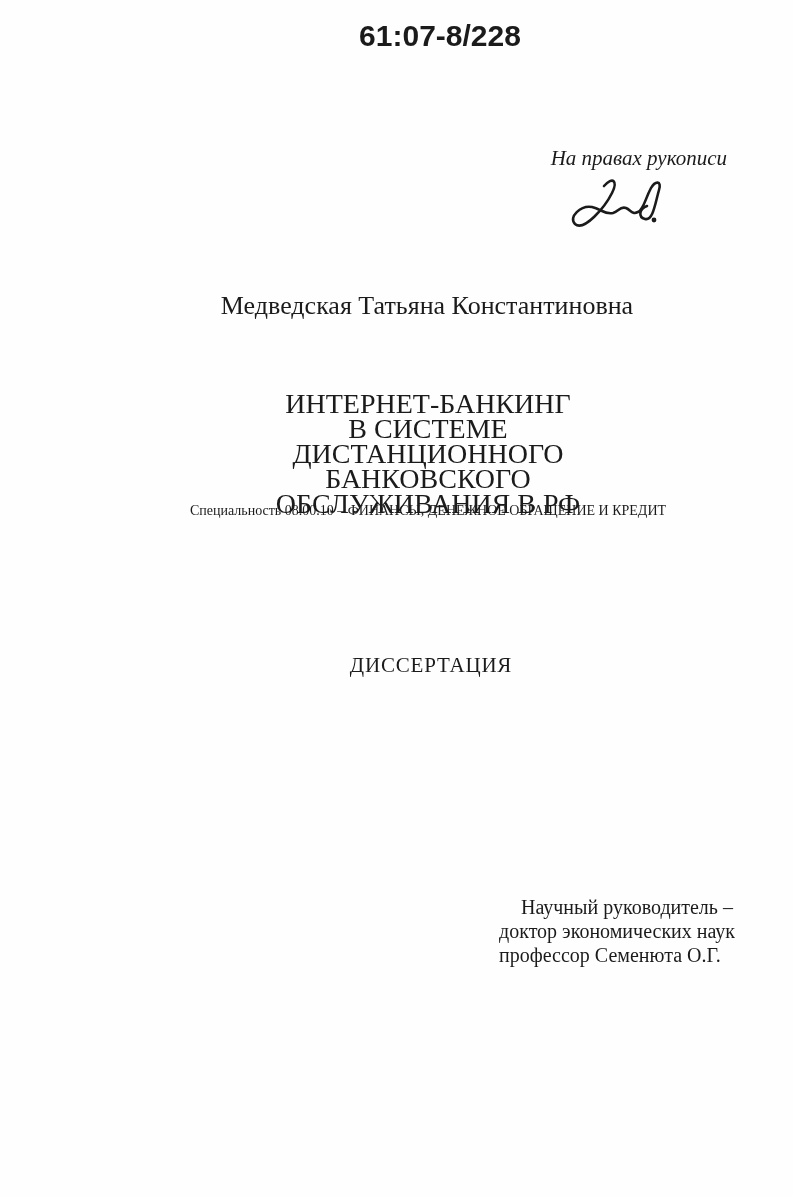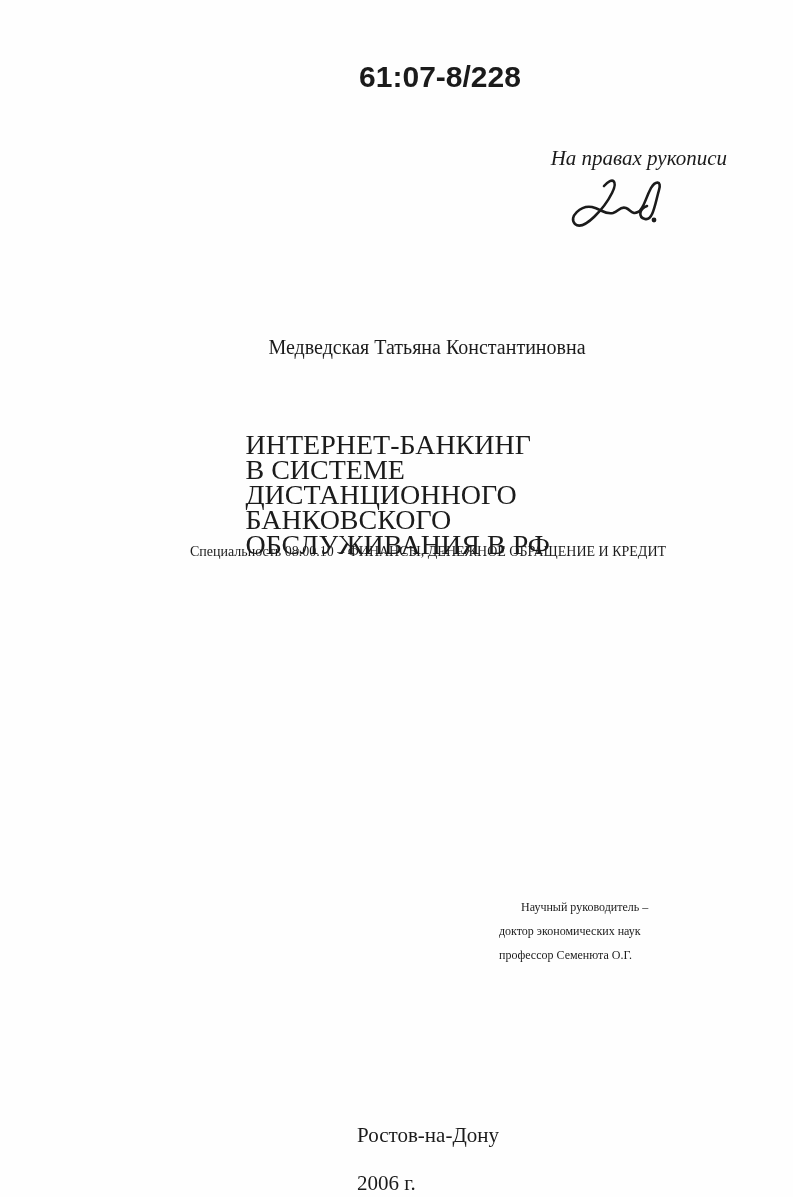--- a/index.html
+++ b/index.html
@@ -12,22 +12,22 @@
     width: 793px;
     height: 1197px;
     background: #fefefe;
     color: #1b1b1b;
     font-family: "Liberation Serif", serif;
     overflow: hidden;
   }
   .abs { position: absolute; }
   .centered {
     transform: translateX(-50%);
+    text-align: center;
     white-space: pre-line;
-    margin-top: 41px;
   }
   .catalog-number {
     top: 19px; left: 440px;
     font-family: "Liberation Sans", sans-serif;
     font-weight: bold;
     font-size: 30px;
     line-height: 34px;
     white-space: nowrap;
   }
   .university {
@@ -43,21 +43,21 @@
     line-height: 24px;
     white-space: nowrap;
     text-align: center;
   }
   .signature {
     top: 174px; left: 568px;
     width: 112px; height: 70px;
   }
   .author {
     top: 293px; left: 427px;
-    font-size: 20px;
+    font-size: 26px;
     line-height: 26px;
     white-space: nowrap;
   }
   .diss-title {
     top: 391px; left: 428px;
     font-weight: normal;
     font-size: 28px;
     line-height: 25px;
   }
   .specialty {
@@ -74,21 +74,21 @@
     white-space: nowrap;
   }
   .degree-pursuit {
     top: 696px; left: 427px;
     font-size: 21px;
     line-height: 35px;
   }
   .supervisor {
     top: 895px; left: 499px;
     width: 240px;
-    font-size: 12px;
+    font-size: 20px;
     line-height: 24px;
     white-space: pre-line;
     text-indent: 22px;
     text-align: left;
   }
   .city-year {
     top: 1058px; left: 428px;
     font-size: 21px;
     line-height: 24px;
   }
@@ -119,24 +119,21 @@
   </svg>
 
   <div class="abs centered author">Медведская Татьяна Константиновна</div>
 
   <div class="abs centered diss-title">ИНТЕРНЕТ-БАНКИНГ
 В СИСТЕМЕ ДИСТАНЦИОННОГО БАНКОВСКОГО
 ОБСЛУЖИВАНИЯ В РФ</div>
 
   <div class="abs centered specialty">Специальность 08.00.10 – ФИНАНСЫ, ДЕНЕЖНОЕ ОБРАЩЕНИЕ И КРЕДИТ</div>
 
+  <div class="abs centered document-type">ДИССЕРТАЦИЯ</div>
 
 
   <div class="abs supervisor">Научный руководитель –
 доктор экономических наук
 профессор Семенюта О.Г.</div>
 
-  <div class="abs centered city-year">
-    <div>Ростов-на-Дону</div>
-    <div>2006 г.</div>
-  </div>
 
 </div>
 
 </body></html>

